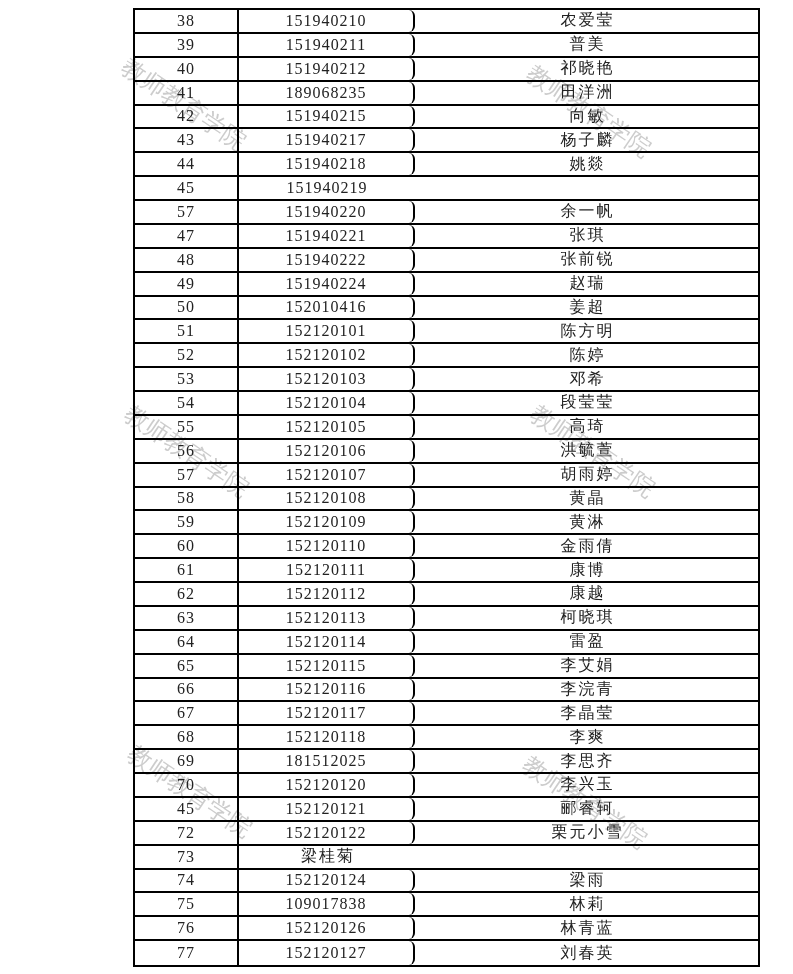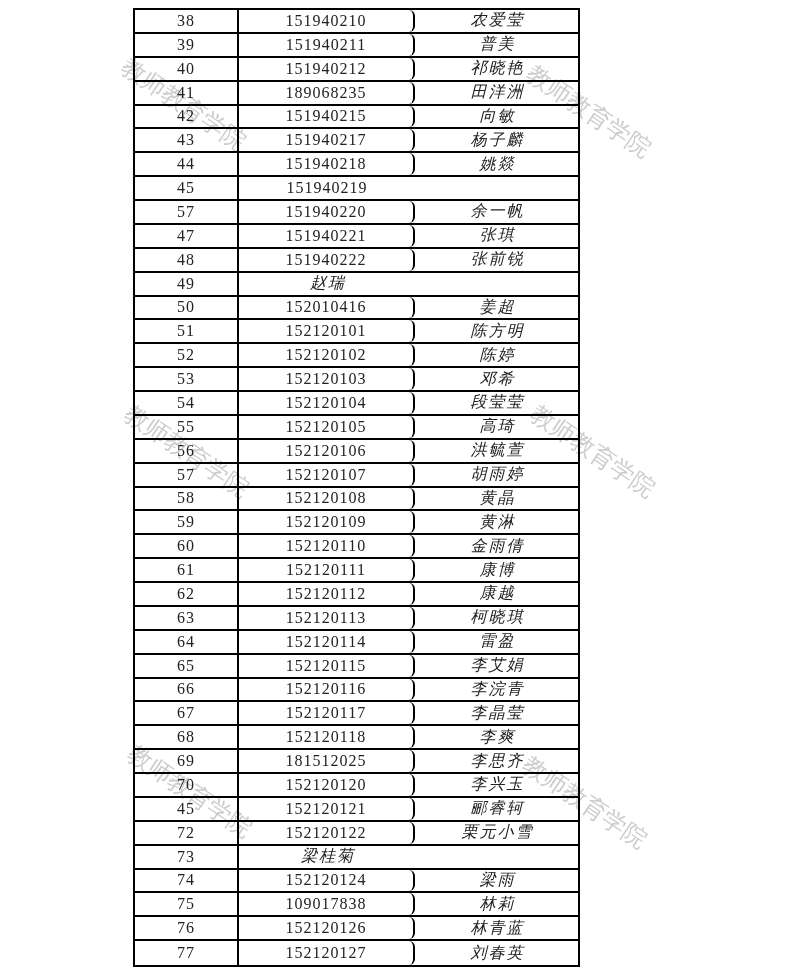--- a/index.html
+++ b/index.html
@@ -34,21 +34,21 @@
   .wm3 { left: 127px; top: 399px; }
   .wm4 { left: 533px; top: 399px; }
   .wm5 { left: 130px; top: 739px; }
   .wm6 { left: 525px; top: 750px; }
 
   .table {
     position: absolute;
     z-index: 1;
     left: 133px;
     top: 8px;
-    width: 447px;
+    width: 627px;
     height: 959px;
     box-sizing: border-box;
     border: 2px solid #000000;
     display: grid;
     grid-template-rows: repeat(40, 1fr);
   }
   .row {
     display: grid;
     grid-template-columns: 104px 176px 1fr;
     border-bottom: 2px solid #000000;
@@ -61,21 +61,21 @@
     justify-content: center;
     box-sizing: border-box;
     border-right: 2px solid #000000;
     font-size: 16px;
     color: #222222;
     overflow: hidden;
   }
   .cell:last-child { border-right: none; }
   .cell.num { letter-spacing: 1px; }
   .cell.sid { letter-spacing: 1px; border-radius: 6px; }
-  .cell.name { letter-spacing: 2px; text-indent: 2px; font-style: italic; }
+  .cell.name { letter-spacing: 2px; text-indent: 2px; }
 </style>
 </head>
 <body>
 
 <div class="page">
   <div class="watermark wm1">教师教育学院</div>
   <div class="watermark wm2">教师教育学院</div>
   <div class="watermark wm3">教师教育学院</div>
   <div class="watermark wm4">教师教育学院</div>
   <div class="watermark wm5">教师教育学院</div>
@@ -143,20 +143,21 @@
       </div>
 
       <div class="row">
         <div class="cell num">48</div>
         <div class="cell sid">151940222</div>
         <div class="cell name">张前锐</div>
       </div>
 
       <div class="row">
         <div class="cell num">49</div>
+        <div class="cell sid">151940224</div>
         <div class="cell name">赵瑞</div>
       </div>
 
       <div class="row">
         <div class="cell num">50</div>
         <div class="cell sid">152010416</div>
         <div class="cell name">姜超</div>
       </div>
 
       <div class="row">

